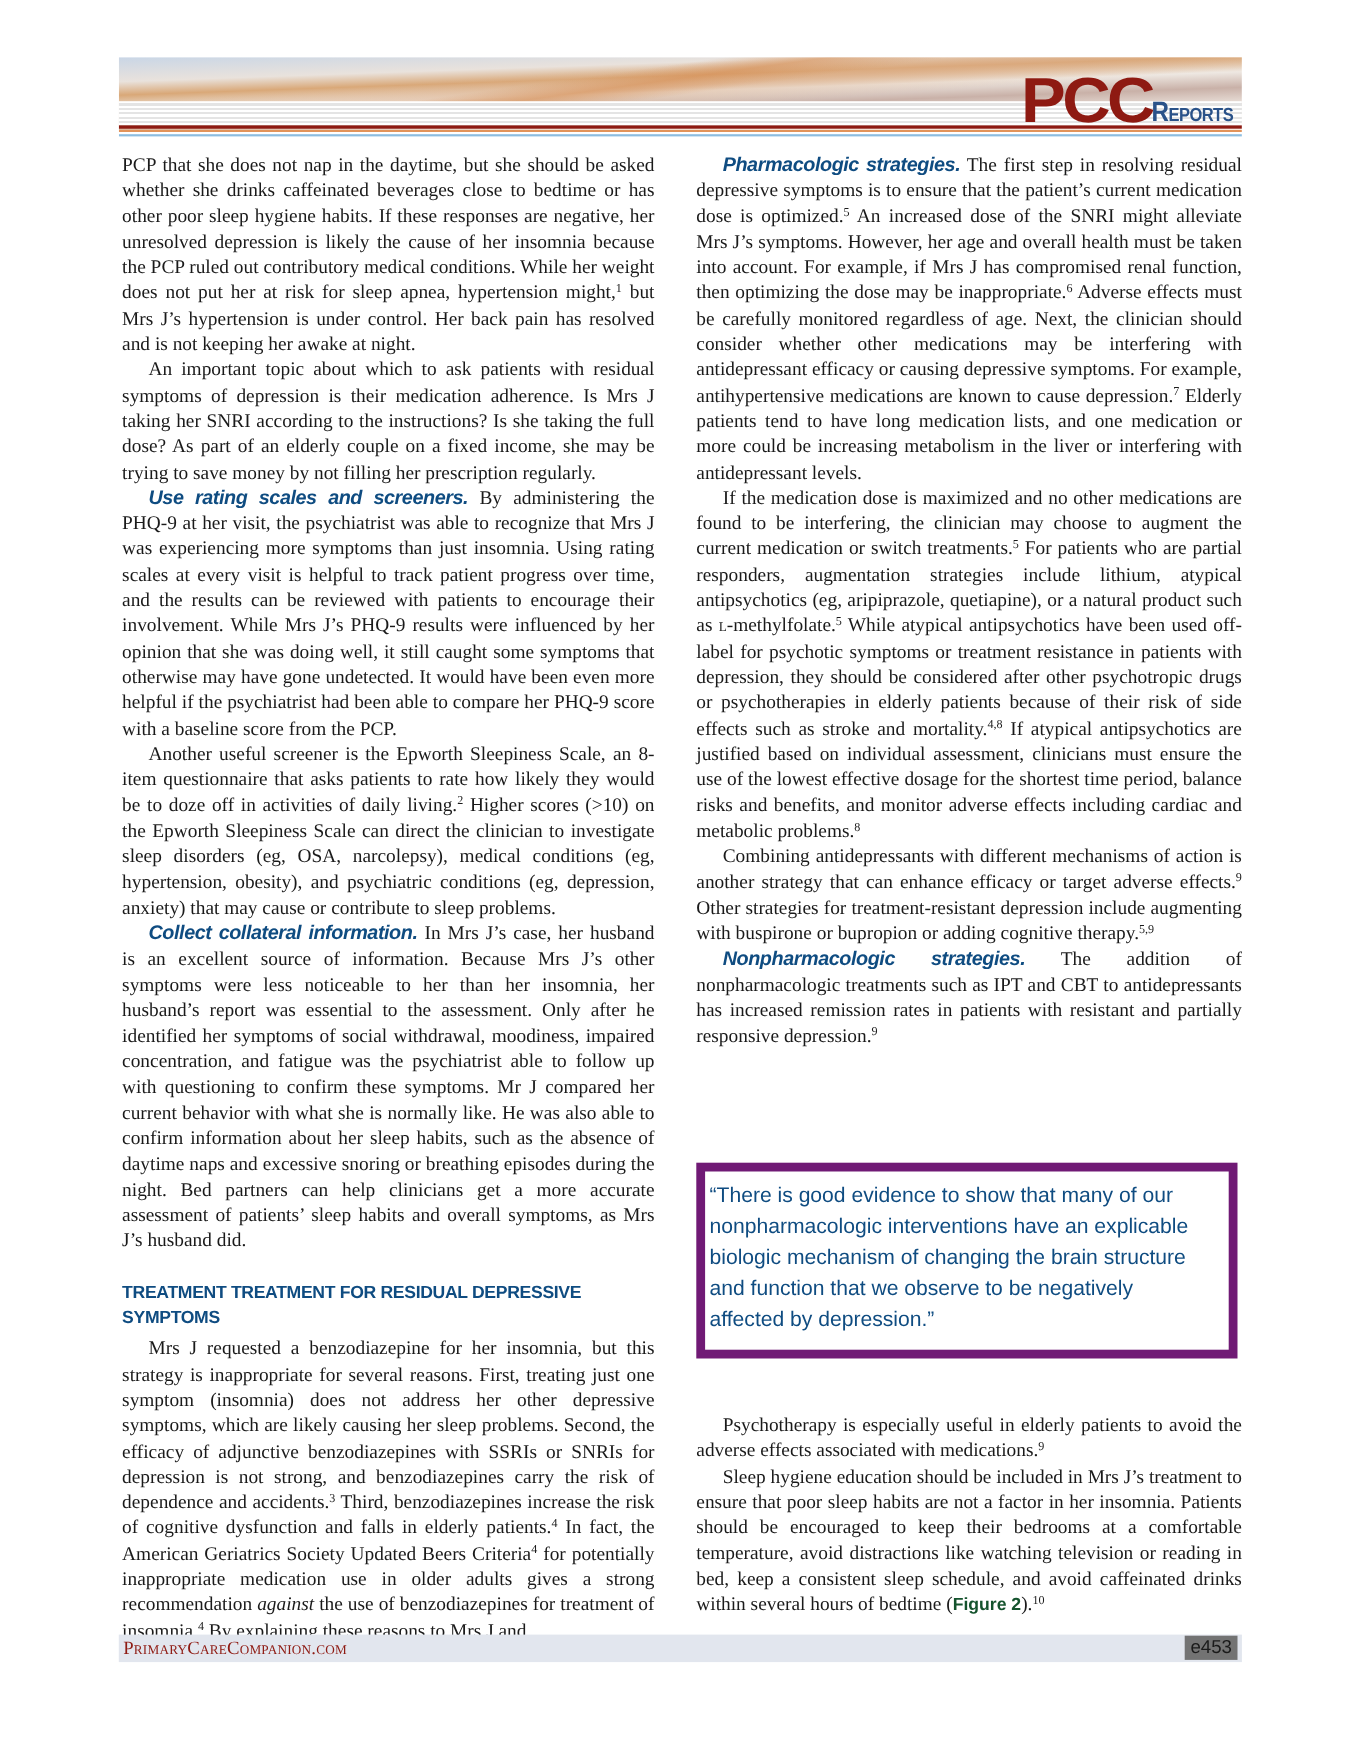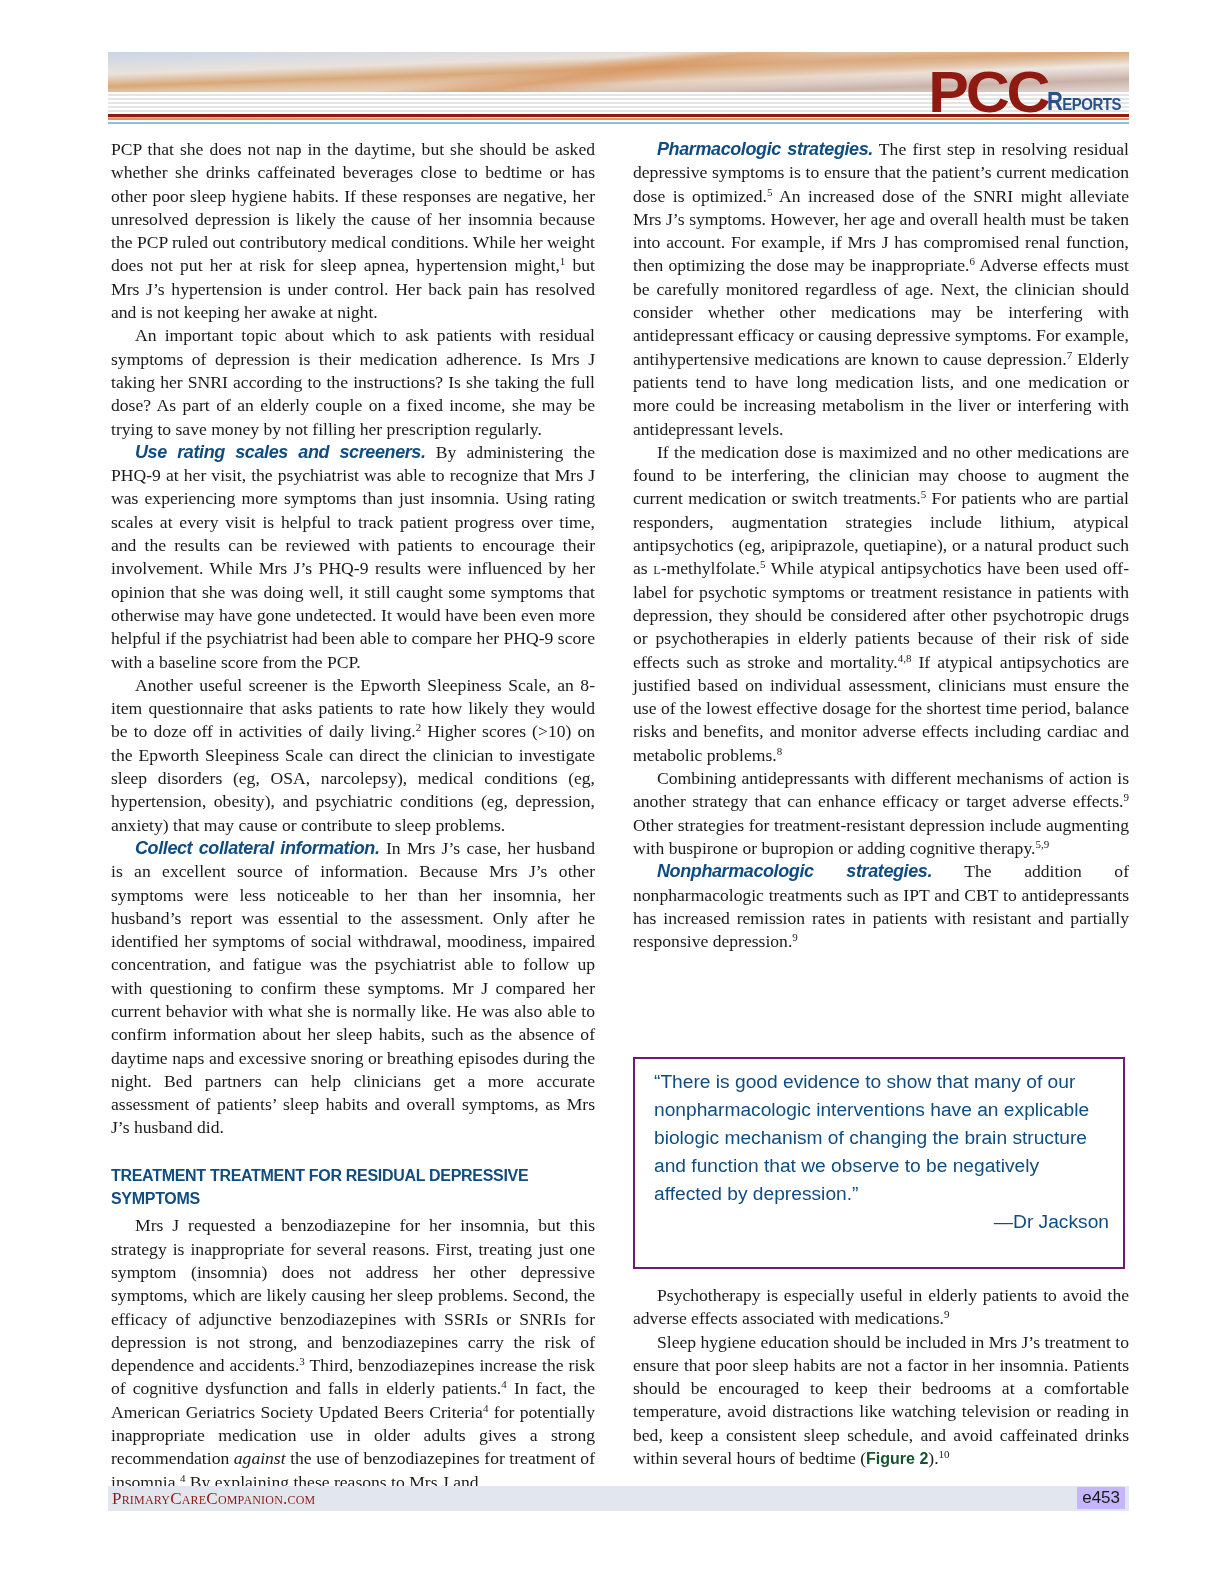--- a/index.html
+++ b/index.html
@@ -40,33 +40,33 @@
   .col p.noindent { text-indent: 0; }
   .col sup { font-size: 11px; line-height: 0; vertical-align: 6px; }
   .runin { font-family: "Liberation Sans", "DejaVu Sans", sans-serif; font-style: italic; font-weight: bold;
            color: #0f4c81; font-size: 18px; letter-spacing: -0.4px; }
   .section-head { font-family: "Liberation Sans", "DejaVu Sans", sans-serif; font-weight: bold; color: #0f4c81;
                   font-size: 16px; letter-spacing: -0.3px; margin: 24px 0 4px 0; text-indent: 0; text-align: left; }
   .smallcaps { font-variant: small-caps; }
   .figref { font-family: Liberation Sans, sans-serif; color: #14532d; font-weight: bold; font-size: 16px; }
 
   
-  .pullquote { position: absolute; left: 633px; top: 1057px; width: 492px; height: 212px;
-               border: 2px solid #701a75; box-sizing: border-box; padding: 9px 14px 0 19px;
+  .pullquote { position: absolute; left: 633px; top: 1057px; width: 492px; height: 178px;
+               border: 8px solid #701a75; box-sizing: border-box; padding: 9px 14px 0 4px;
                font-family: "Liberation Sans", "DejaVu Sans", sans-serif; color: #0f4c81;
                font-size: 19.2px; line-height: 28px; }
   .pullquote .attrib { text-align: right; margin-top: 0px; }
 
   .col.right2 { position: absolute; left: 633px; top: 1284px; width: 496px; font-size: 17.6px; line-height: 23.3px; text-align: justify; }
 
   
   .footer { position: absolute; left: 108px; top: 1486px; width: 1021px; height: 25px; background: #e2e6ee; }
   .footer .site { position: absolute; left: 4px; top: 3px; color: #8e1a12; font-size: 17px; font-variant: small-caps;
                   font-family: "Liberation Serif", "DejaVu Serif", serif; letter-spacing: 0.2px; }
-  .footer .page { position: absolute; right: 4px; top: 1px; background: #c4b5fd; padding: 1px 5px;
+  .footer .page { position: absolute; right: 4px; top: 1px; background: #737373; padding: 1px 5px;
                   font-family: "Liberation Sans", "DejaVu Sans", sans-serif; font-size: 17px; color: #1a1a1a; }
 </style>
 </head>
 <body>
 
 <div class="banner">
   <div class="sky"></div>
   <div class="streak"></div>
   <div class="stripes"></div>
   <div class="rule-dark"></div>
@@ -90,21 +90,20 @@
 
 <div class="col right">
   <p><span class="runin">Pharmacologic strategies.</span><span> The first step in resolving residual depressive symptoms is to ensure that the patient’s current medication dose is optimized.</span><sup>5</sup><span> An increased dose of the SNRI might alleviate Mrs J’s symptoms. However, her age and overall health must be taken into account. For example, if Mrs J has compromised renal function, then optimizing the dose may be inappropriate.</span><sup>6</sup><span> Adverse effects must be carefully monitored regardless of age. Next, the clinician should consider whether other medications may be interfering with antidepressant efficacy or causing depressive symptoms. For example, antihypertensive medications are known to cause depression.</span><sup>7</sup><span> Elderly patients tend to have long medication lists, and one medication or more could be increasing metabolism in the liver or interfering with antidepressant levels.</span></p>
   <p><span>If the medication dose is maximized and no other medications are found to be interfering, the clinician may choose to augment the current medication or switch treatments.</span><sup>5</sup><span> For patients who are partial responders, augmentation strategies include lithium, atypical antipsychotics (eg, aripiprazole, quetiapine), or a natural product such as </span><span class="smallcaps">l</span><span>-methylfolate.</span><sup>5</sup><span> While atypical antipsychotics have been used off-label for psychotic symptoms or treatment resistance in patients with depression, they should be considered after other psychotropic drugs or psychotherapies in elderly patients because of their risk of side effects such as stroke and mortality.</span><sup>4,8</sup><span> If atypical antipsychotics are justified based on individual assessment, clinicians must ensure the use of the lowest effective dosage for the shortest time period, balance risks and benefits, and monitor adverse effects including cardiac and metabolic problems.</span><sup>8</sup></p>
   <p><span>Combining antidepressants with different mechanisms of action is another strategy that can enhance efficacy or target adverse effects.</span><sup>9</sup><span> Other strategies for treatment-resistant depression include augmenting with buspirone or bupropion or adding cognitive therapy.</span><sup>5,9</sup></p>
   <p><span class="runin">Nonpharmacologic strategies.</span><span> The addition of nonpharmacologic treatments such as IPT and CBT to antidepressants has increased remission rates in patients with resistant and partially responsive depression.</span><sup>9</sup></p>
 </div>
 
 <div class="pullquote">
   <div>“There is good evidence to show that many of our nonpharmacologic interventions have an explicable biologic mechanism of changing the brain structure and function that we observe to be negatively affected by depression.”</div>
-  <div class="attrib">—Dr Jackson</div>
 </div>
 
 <div class="col right2">
   <p><span>Psychotherapy is especially useful in elderly patients to avoid the adverse effects associated with medications.</span><sup>9</sup></p>
   <p><span>Sleep hygiene education should be included in Mrs J’s treatment to ensure that poor sleep habits are not a factor in her insomnia. Patients should be encouraged to keep their bedrooms at a comfortable temperature, avoid distractions like watching television or reading in bed, keep a consistent sleep schedule, and avoid caffeinated drinks within several hours of bedtime (</span><a class="figref">Figure 2</a><span>).</span><sup>10</sup></p>
 </div>
 
 <div class="footer">
   <span class="site">PrimaryCareCompanion.com</span>
   <span class="page">e453</span>

